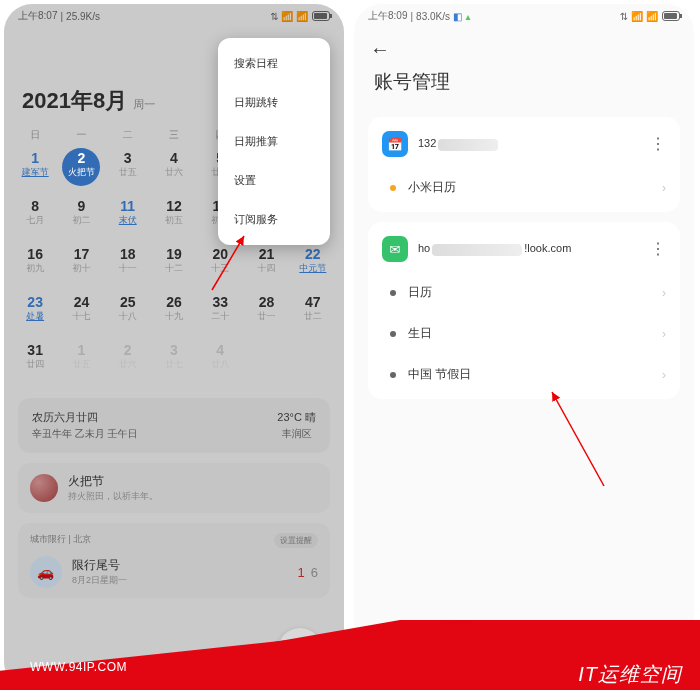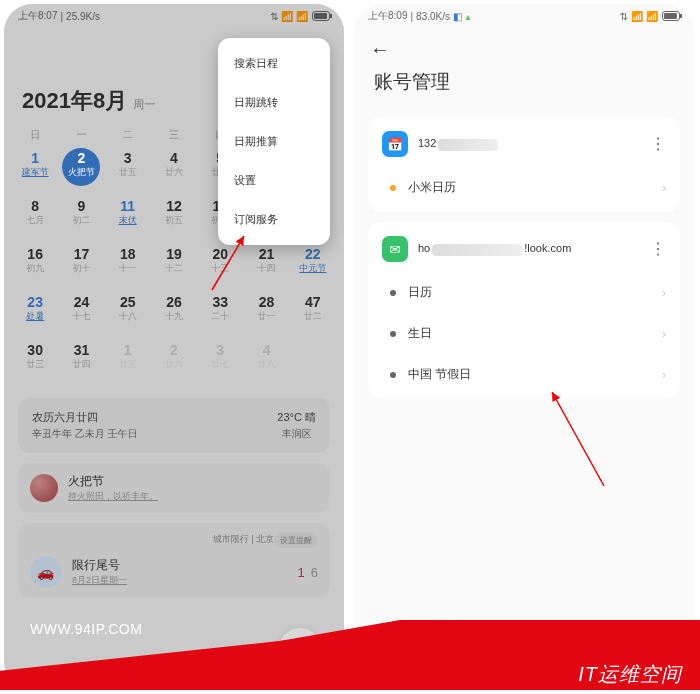--- a/index.html
+++ b/index.html
@@ -33,24 +33,24 @@
   .cal-muted .cal-sub { color: #ddd; }
   .cal-sel .badge { position: absolute; top: 2px; left: 50%; transform: translateX(-50%); width: 38px; height: 38px; background: #3b7fd4; border-radius: 50%; z-index: 0; }
   .cal-sel .cal-num, .cal-sel .cal-sub { color: #fff; position: relative; z-index: 1; }
 
   .weather-card { margin: 12px 14px 10px 14px; background: #e6e6e6; border-radius: 12px; padding: 12px 14px; display: flex; justify-content: space-between; font-size: 10px; color: #666; }
   .weather-card .l1 { font-size: 11px; color: #444; margin-bottom: 2px; }
 
   .event-card { margin: 0 14px 10px 14px; background: #e8e8e8; border-radius: 12px; padding: 10px 12px; display: flex; align-items: center; gap: 10px; }
   .event-avatar { width: 28px; height: 28px; border-radius: 50%; background: radial-gradient(circle at 30% 30%, #d99, #a44); }
   .event-title { font-size: 12px; color: #333; }
-  .event-sub { font-size: 9px; color: #999; text-decoration: underline; }
+  .event-sub { font-size: 9px; color: #999; }
 
   .traffic-card { margin: 0 14px 10px 14px; background: #e8e8e8; border-radius: 12px; padding: 10px 12px; position: relative;}
-  .traffic-top { display:flex; justify-content: flex-end; font-size: 9px; color:#888; margin-bottom:8px;}
+  .traffic-top { display:flex; justify-content: space-between; font-size: 9px; color:#888; margin-bottom:8px;}
   .traffic-body { display:flex; align-items:center; gap:10px;}
   .traffic-icon { width:32px; height:32px; border-radius:50%; background:#d4e4f5; display:flex; align-items:center; justify-content:center; color:#6a9; font-size:14px;}
   .traffic-nums { margin-left:auto; font-size:13px;}
   .tn1 { color:#c33; margin-right:6px;}
   .tn2 { color:#999;}
   .badge-pill { background:#dedede; color:#888; font-size:8px; padding:2px 6px; border-radius:8px;}
 
   .fab { position: absolute; bottom: 18px; right: 22px; width: 44px; height: 44px; border-radius: 50%; background: #fff; box-shadow: 0 2px 6px rgba(0,0,0,0.2); color: #3b7fd4; font-size: 26px; display: flex; align-items: center; justify-content: center; }
 
   .dimmer { position: absolute; inset: 0; background: rgba(0,0,0,0.15); pointer-events:none; }
@@ -72,21 +72,21 @@
   .account-name { font-size: 11px; color: #333; flex: 1; white-space:nowrap; overflow:hidden; }
   .smudge { display:inline-block; height:12px; background:linear-gradient(to right,#ddd,#eee); border-radius:4px; vertical-align:middle; margin:0 2px;}
   .more-dots { font-size: 16px; color: #666; line-height: 1; }
   .cal-row { display: flex; align-items: center; padding: 12px 14px 12px 40px; position: relative; }
   .dot { width: 6px; height: 6px; border-radius: 50%; position: absolute; left: 22px; }
   .dot-yellow { background: #f5a623; }
   .dot-gray { background: #666; }
   .cal-label { font-size: 12px; color: #333; flex: 1; }
   .chev { color: #ccc; font-size: 12px; }
 
-  .watermark { position: absolute; top: 621px; left: 30px; font-size: 14px; color: #fff; z-index: 20; letter-spacing: 0.5px;}
+  .watermark { position: absolute; top: 660px; left: 30px; font-size: 12px; color: #fff; z-index: 20; letter-spacing: 0.5px;}
   .banner { position: absolute; bottom: 0; right: 0; z-index: 19; }
   .banner-text { position: absolute; bottom: 6px; right: 18px; color: #fff; font-size: 20px; font-weight: 500; z-index: 20; font-style:italic; letter-spacing:1px;}
 </style>
 </head>
 <body>
 
 <div class="phones">
 
   <div class="phone">
     <div class="statusbar">
@@ -223,24 +223,20 @@
           <div class="cal-num">33</div>
           <div class="cal-sub">二十</div>
         </div>
         <div class="cal-cell">
           <div class="cal-num">28</div>
           <div class="cal-sub">廿一</div>
         </div>
         <div class="cal-cell">
           <div class="cal-num">47</div>
           <div class="cal-sub">廿二</div>
-        </div>
-        <div class="cal-cell">
-          <div class="cal-num">30</div>
-          <div class="cal-sub">廿三</div>
         </div>
         <div class="cal-cell">
           <div class="cal-num">31</div>
           <div class="cal-sub">廿四</div>
         </div>
         <div class="cal-cell cal-muted">
           <div class="cal-num">1</div>
           <div class="cal-sub">廿五</div>
         </div>
         <div class="cal-cell cal-muted">

